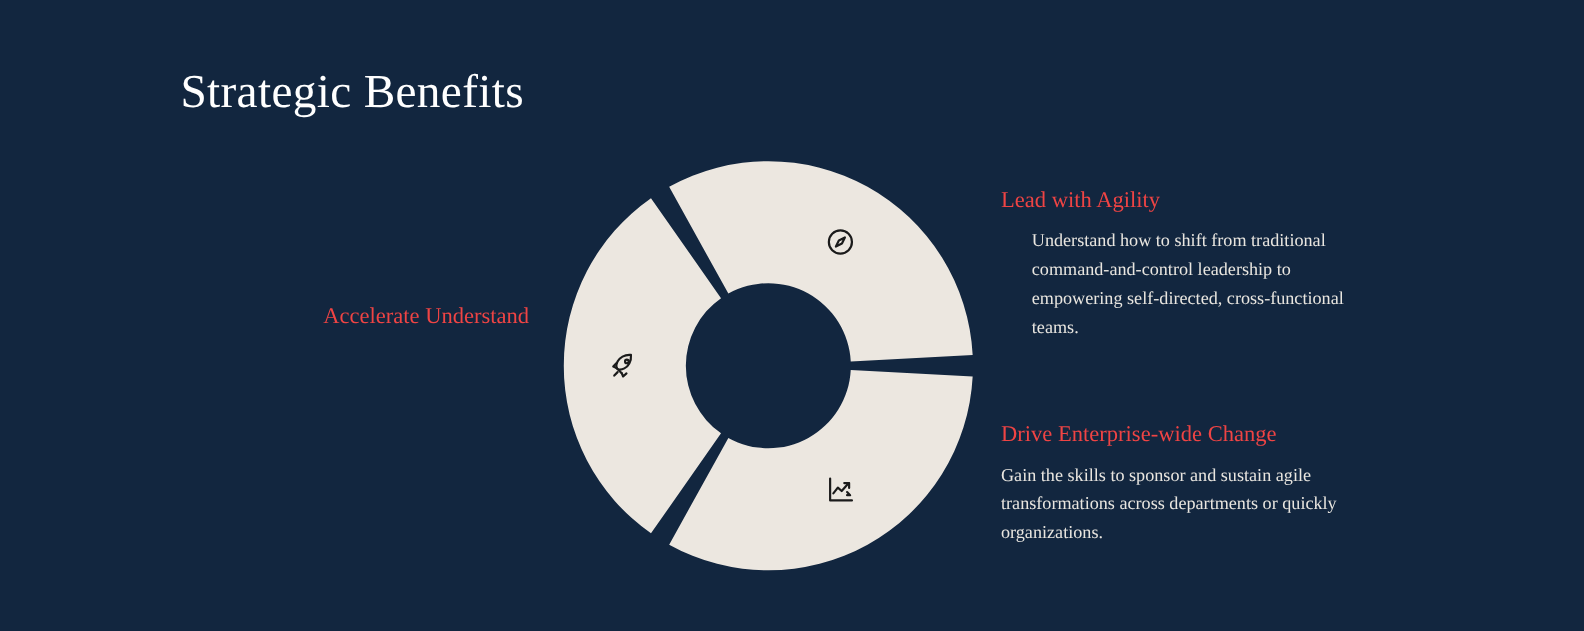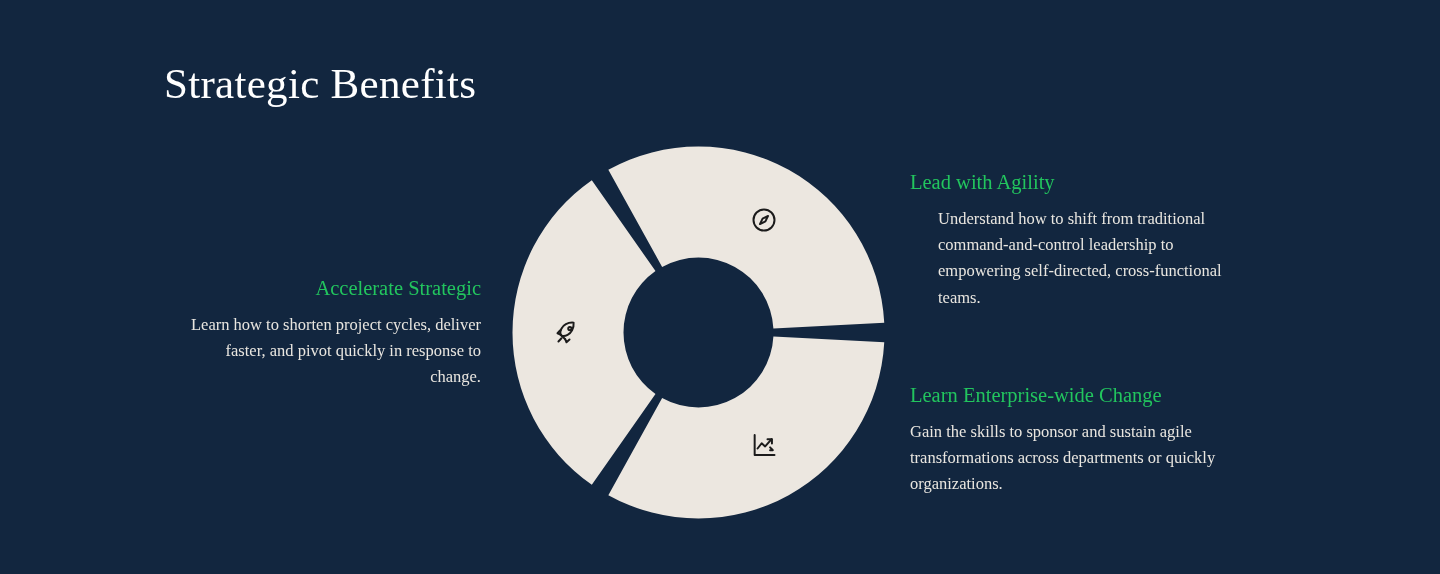--- a/index.html
+++ b/index.html
@@ -55,21 +55,21 @@
   }
   .seg-icon svg { display: block; width: 28px; height: 28px; }
   #icon-compass { left: 238px; top: 60px; }
   #icon-rocket  { left: 42px;  top: 172px; }
   #icon-chart   { left: 238px; top: 285px; }
 
   
   .benefit { position: absolute; }
 
   .benefit-title {
-    color: #22c55e;
+    color: #ef4444;
     font-size: 20.5px;
     line-height: 1.25;
     font-weight: 400;
   }
   .benefit-body {
     color: #e9e6e0;
     font-size: 16.5px;
     line-height: 1.6;
     margin-top: 10px;
   }
@@ -138,27 +138,26 @@
       <svg viewBox="0 0 24 24" fill="none" stroke="currentColor" stroke-width="1.7" stroke-linecap="round" stroke-linejoin="round">
         <path d="M4 3.5v17h17"></path>
         <polyline points="6.5,15 10,10.5 13,13.2 18.5,7"></polyline>
         <polyline points="15,7 18.8,7 18.8,10.8"></polyline>
         <polyline points="17.2,14 19.6,16.4 17.2,16.4"></polyline>
       </svg>
     </span>
   </div>
 
   <div class="benefit" id="benefit-innovation">
-    <div class="benefit-title">Accelerate Strategic</div>
-    <div class="benefit-body">Learn how to shorten project cycles, deliver faster, and pivot quickly in response to change.</div>
+    <div class="benefit-title">Accelerate Understand</div>
   </div>
 
   <div class="benefit" id="benefit-agility">
     <div class="benefit-title">Lead with Agility</div>
     <div class="benefit-body">Understand how to shift from traditional command-and-control leadership to empowering self-directed, cross-functional teams.</div>
   </div>
 
   <div class="benefit" id="benefit-change">
-    <div class="benefit-title">Learn Enterprise-wide Change</div>
+    <div class="benefit-title">Drive Enterprise-wide Change</div>
     <div class="benefit-body">Gain the skills to sponsor and sustain agile transformations across departments or quickly organizations.</div>
   </div>
 
 </div>
 
 </body></html>

